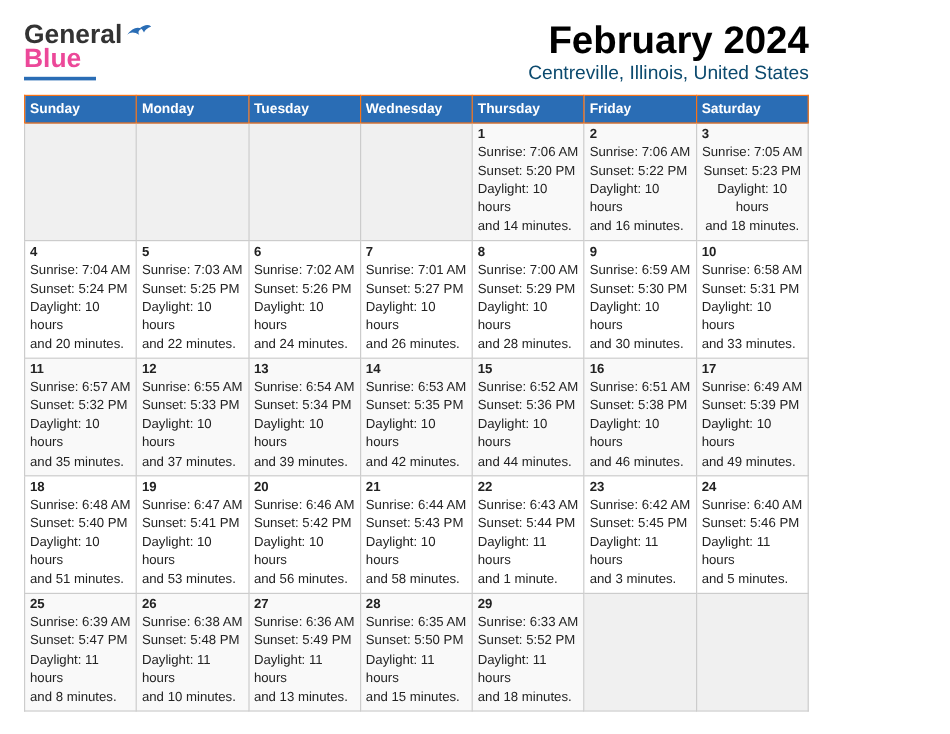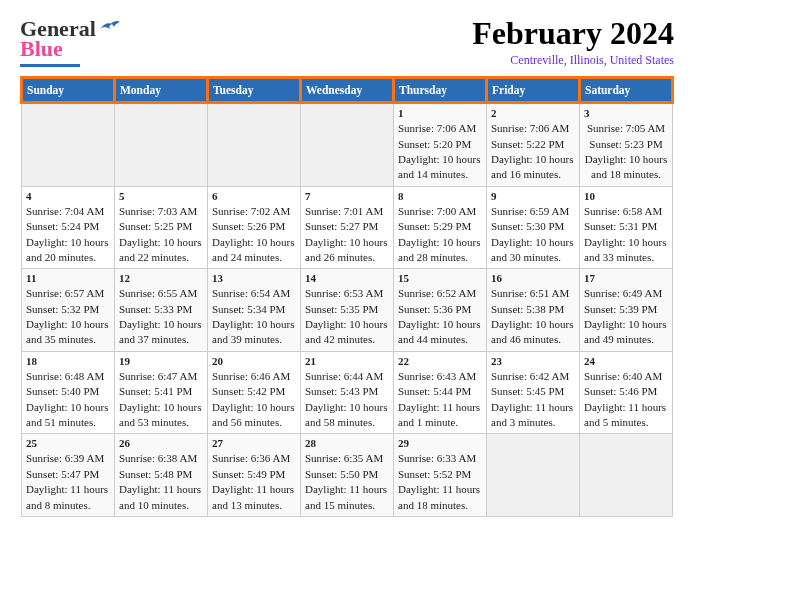--- a/index.html
+++ b/index.html
@@ -7,21 +7,20 @@
       font-family: Arial, sans-serif;
       background: #fff;
       width: 792px;
       height: 612px;
       overflow: hidden;
     }
     .page {
       width: 694px;
       min-height: 612px;
       padding: 16px 20px 10px 20px;
-      font-family: Liberation Serif, serif;
     }
     .header {
       display: flex;
       justify-content: space-between;
       align-items: flex-start;
       margin-bottom: 8px;
     }
     .logo {
       display: flex;
       flex-direction: column;
@@ -40,37 +39,37 @@
     .title-block {
       text-align: right;
     }
     .month-title {
       font-size: 32px;
       font-weight: bold;
       color: #000000;
       line-height: 1.1;
     }
     .location {
-      font-size: 12px;
-      color: #6d28d9;
+      font-size: 16px;
+      color: #0c4a6e;
       margin-top: 2px;
     }
     table {
       width: 100%;
       border-collapse: collapse;
       table-layout: fixed;
     }
     thead tr th {
       background: #2a6db5;
       color: #fff;
       font-size: 11.5px;
       font-weight: bold;
       padding: 5px 4px;
       text-align: left;
-      border: 3px solid #f97316;
+      border: 1px solid #f97316;
     }
     tbody tr td {
       border: 1px solid #ccc;
       vertical-align: top;
       padding: 3px 4px;
       font-size: 9.5px;
       color: #222;
       height: 80px;
       background: #fff;
     }

